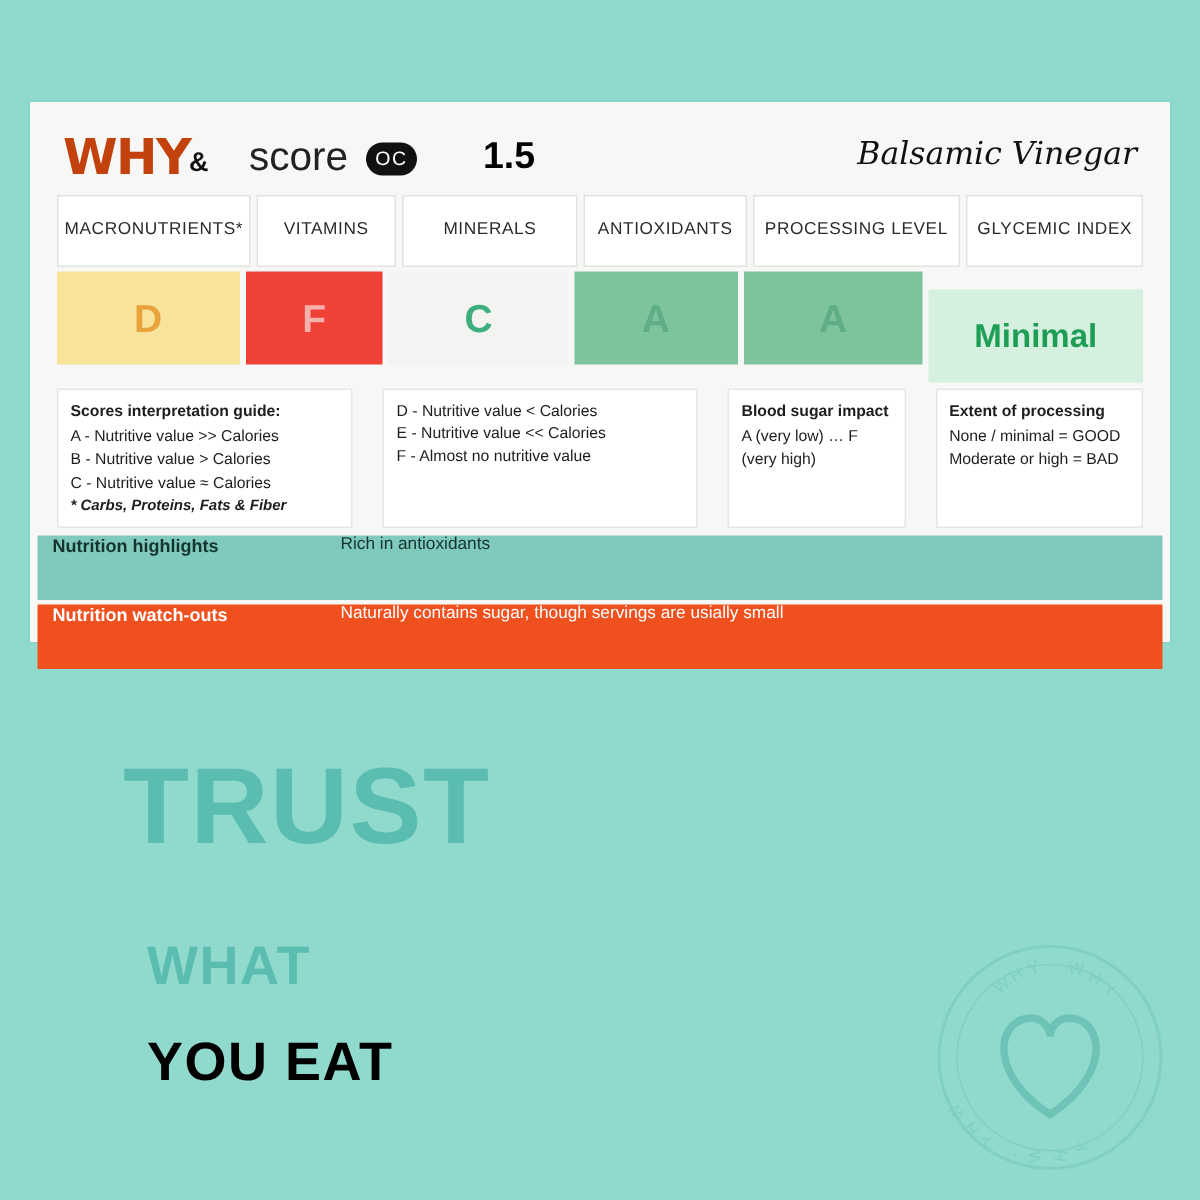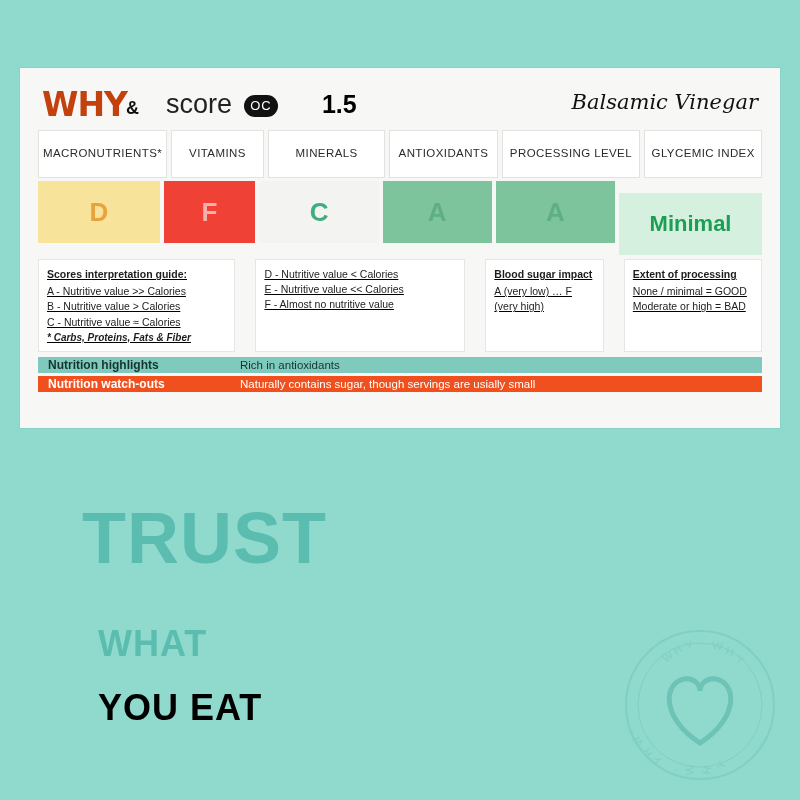--- a/index.html
+++ b/index.html
@@ -178,21 +178,20 @@
     font-weight: bold;
     box-sizing: border-box;
   }
   .grade-cell.minimal { font-size: 22px; }
 
   
   .guide-row {
     display: flex;
     padding: 4px 18px 0 18px;
     gap: 20px;
-    text-decoration: underline;
   }
   .guide-cell {
     background: #fff;
     border: 1px solid #e6e6e4;
     box-sizing: border-box;
     padding: 7px 8px 6px 8px;
     font-size: 10.5px;
     color: #1d1d1d;
     line-height: 1.45;
     min-height: 72px;
@@ -205,23 +204,23 @@
   }
   .guide-italic {
     font-style: italic;
     font-weight: bold;
     font-size: 10px;
   }
 
   
   .bar {
     display: flex;
-    margin: 0 18px;
-    height: 16px;
-    align-items: center;
+    margin: 0 5px;
+    height: 43px;
+    align-items: flex-start;
   }
   .bar.highlights {
     background: #7fc9bd;
     margin-top: 5px;
   }
   .bar.watchouts {
     background: #f0501e;
     margin-top: 3px;
   }
   .bar-label {

